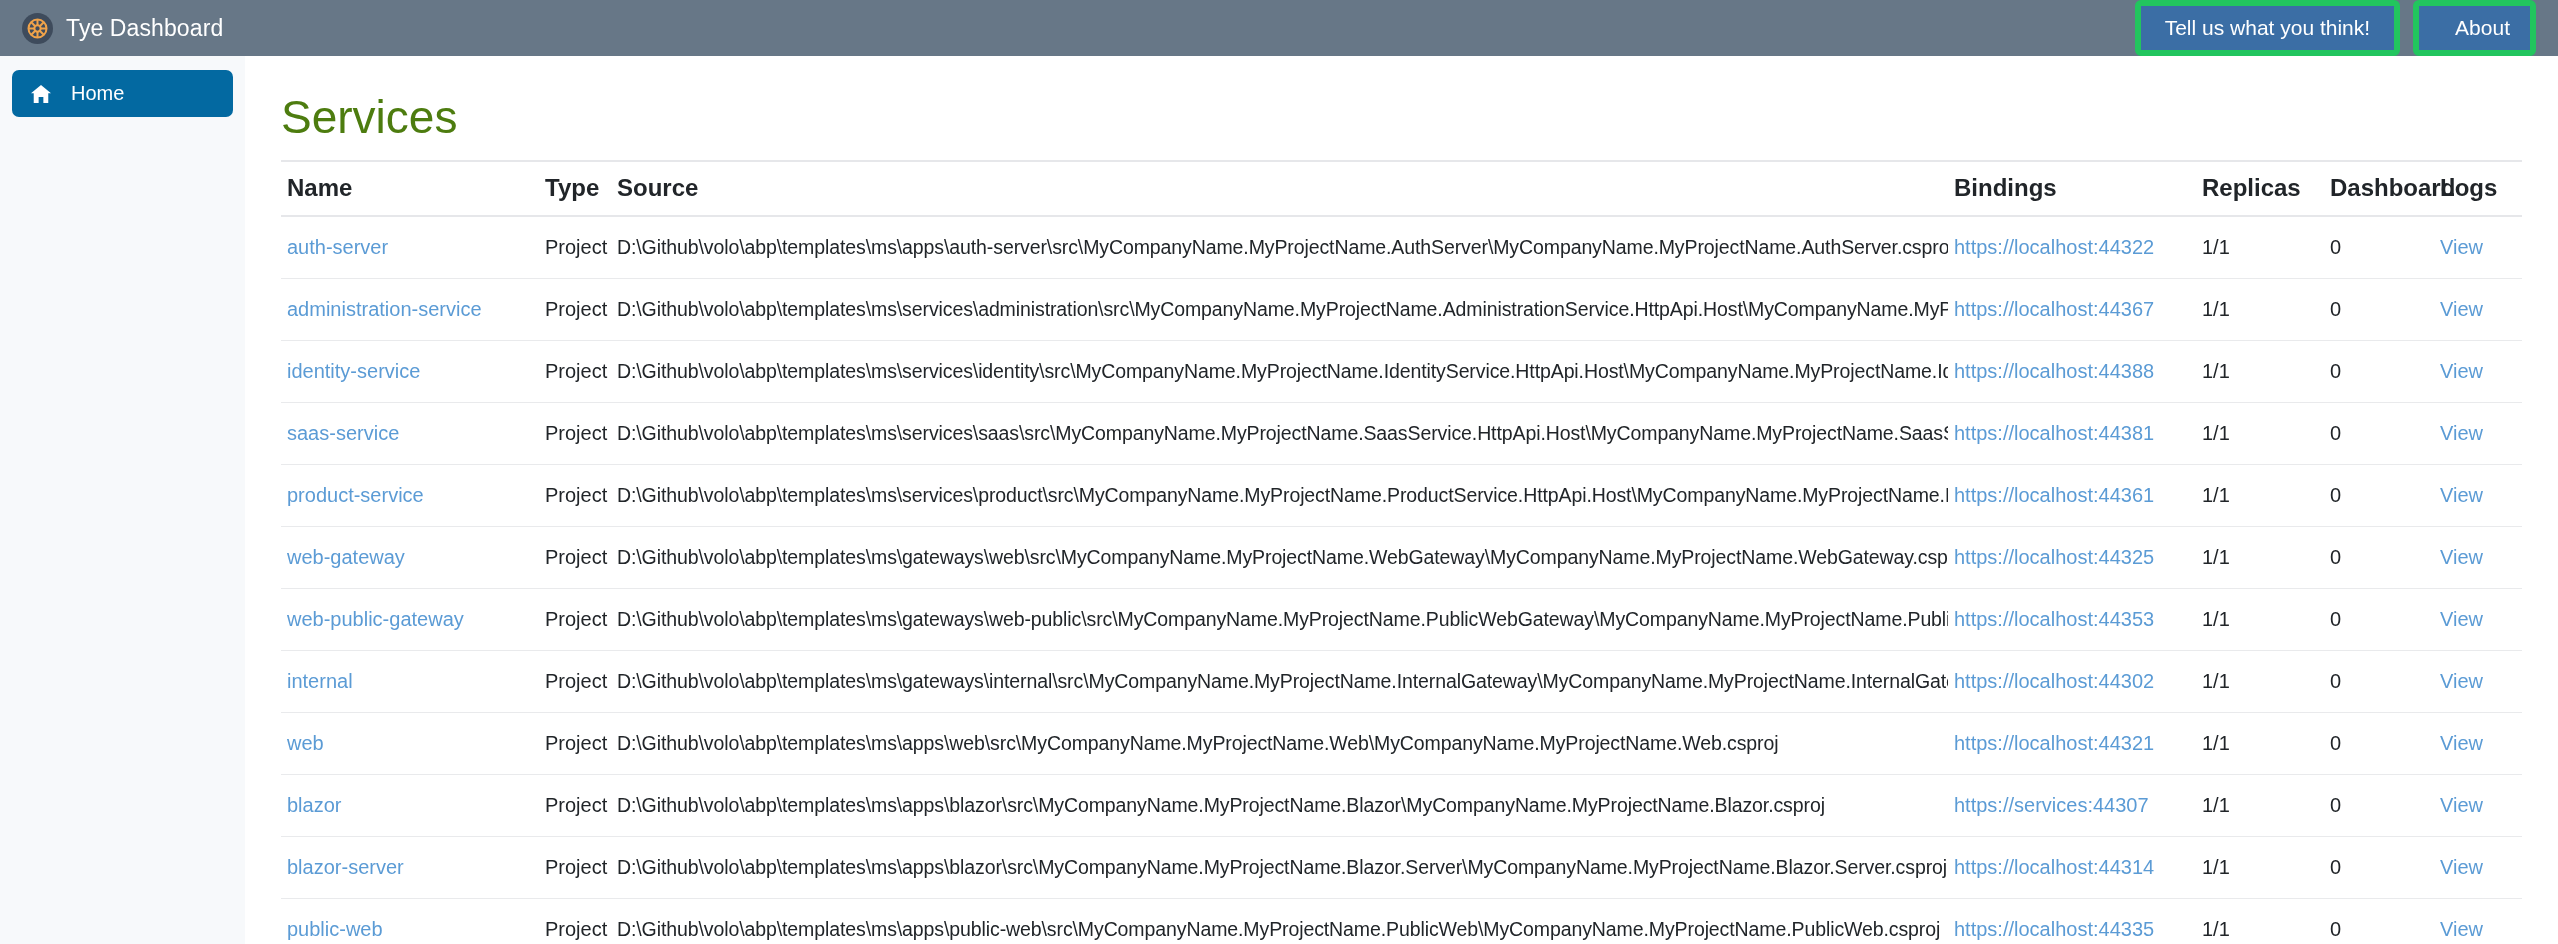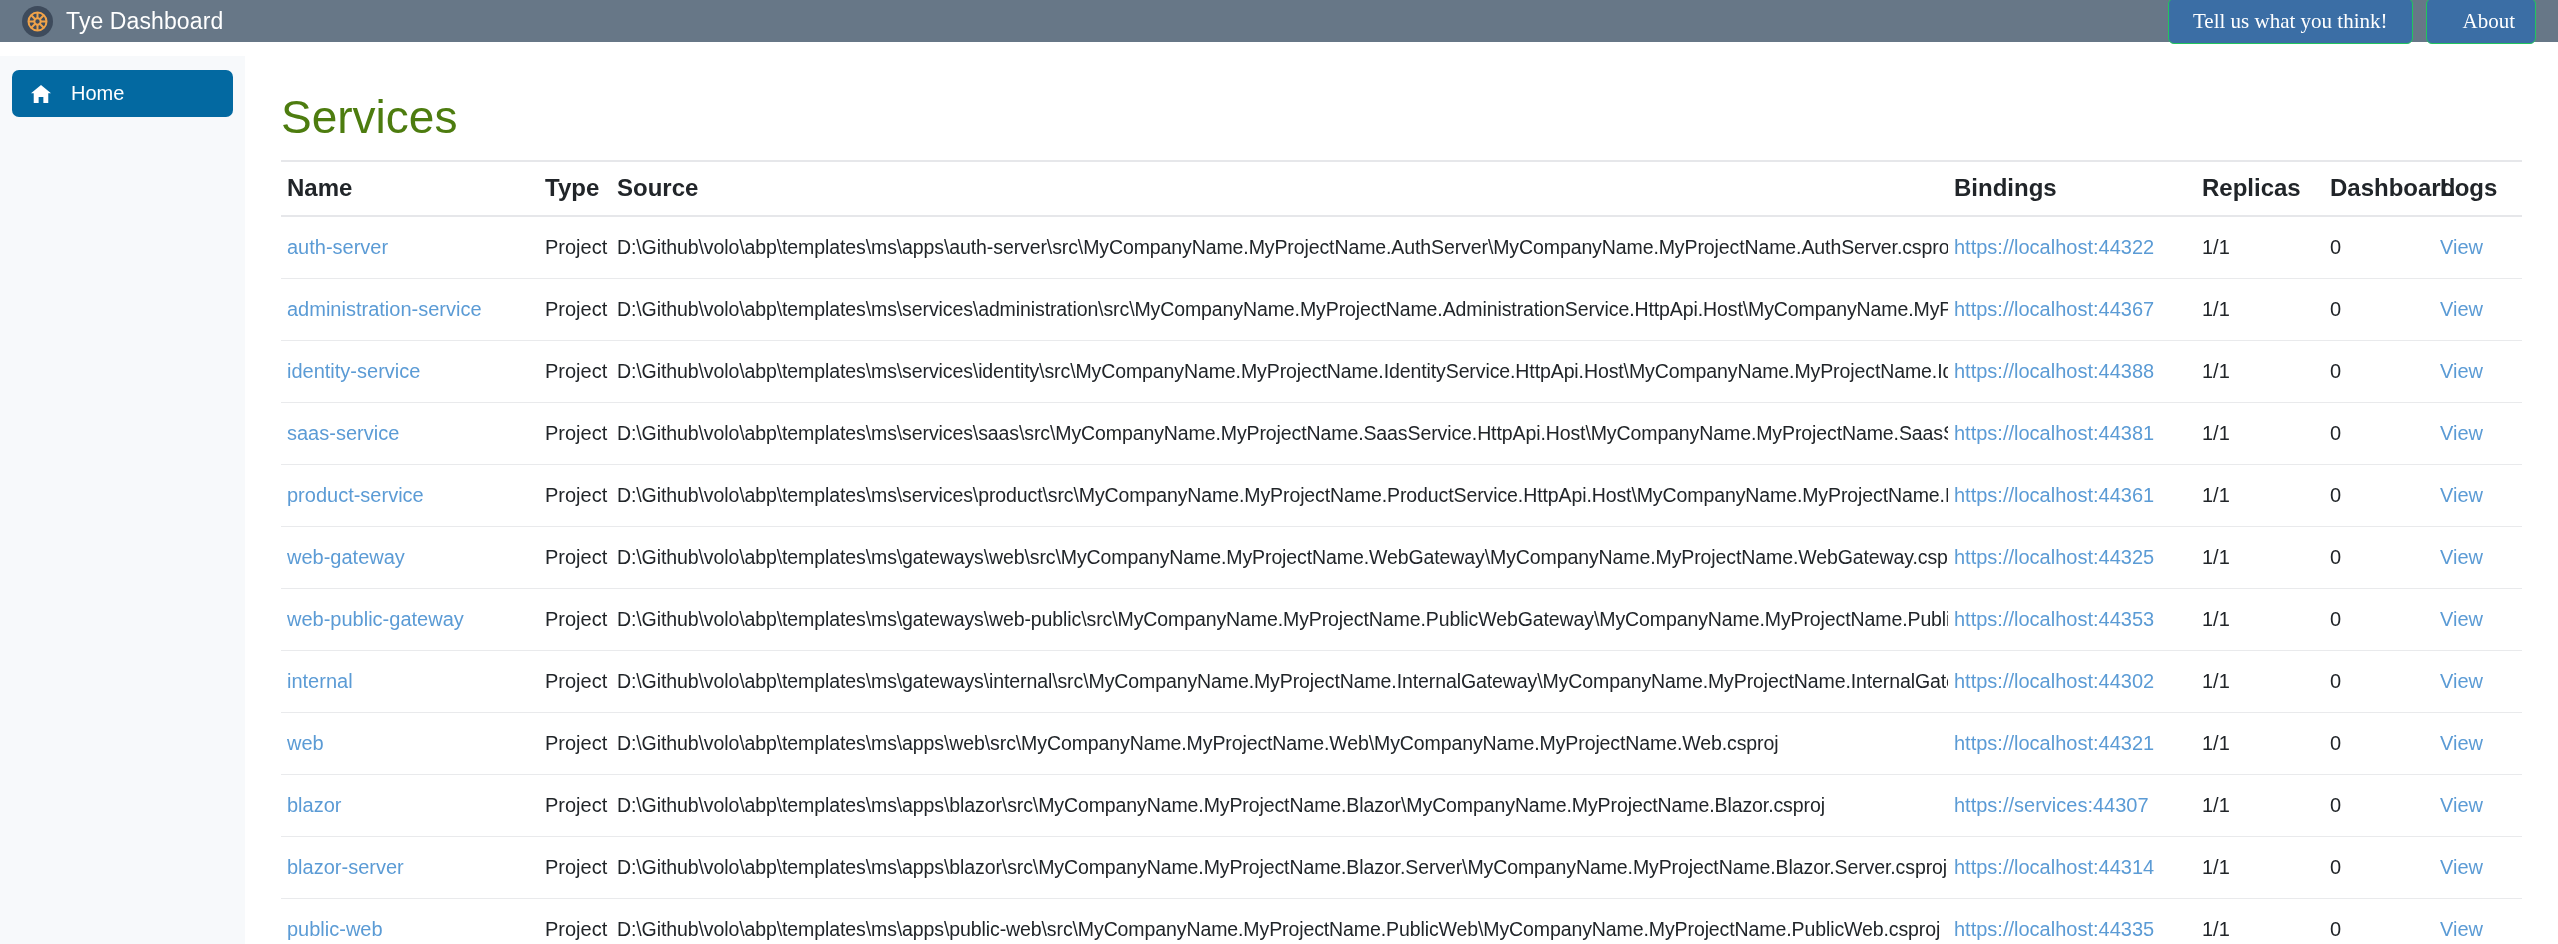--- a/index.html
+++ b/index.html
@@ -8,21 +8,21 @@
     width: 2558px; height: 944px;
     overflow: hidden;
     background: #ffffff;
     font-family: "Liberation Sans", sans-serif;
   }
 
   
   .navbar {
     position: absolute;
     top: 0; left: 0;
-    width: 2558px; height: 42px;
+    width: 2558px; height: 56px;
     background: #677787;
     display: flex;
     align-items: center;
     padding: 0 22px 0 22px;
   }
   .brand {
     display: flex;
     align-items: center;
     gap: 13px;
   }
@@ -44,25 +44,25 @@
   }
   .navbar-spacer { flex: 1 1 auto; }
   .nav-actions {
     display: flex;
     align-items: center;
     gap: 13px;
   }
   .nav-btn {
     background: #3b6architecture;
     background: #3b6ea5;
-    border: 1px solid #22c55e;
+    border: 6px solid #22c55e;
     border-radius: 6px;
     color: #ffffff;
     font-size: 21px;
-    font-family: Liberation Serif, serif;
+    font-family: Liberation Sans, sans-serif;
     padding: 10px 24px;
     line-height: 1.15;
     white-space: nowrap;
     cursor: pointer;
   }
   .nav-btn.about { padding-left: 36px; padding-right: 20px; }
 
   
   .sidebar {
     position: absolute;

